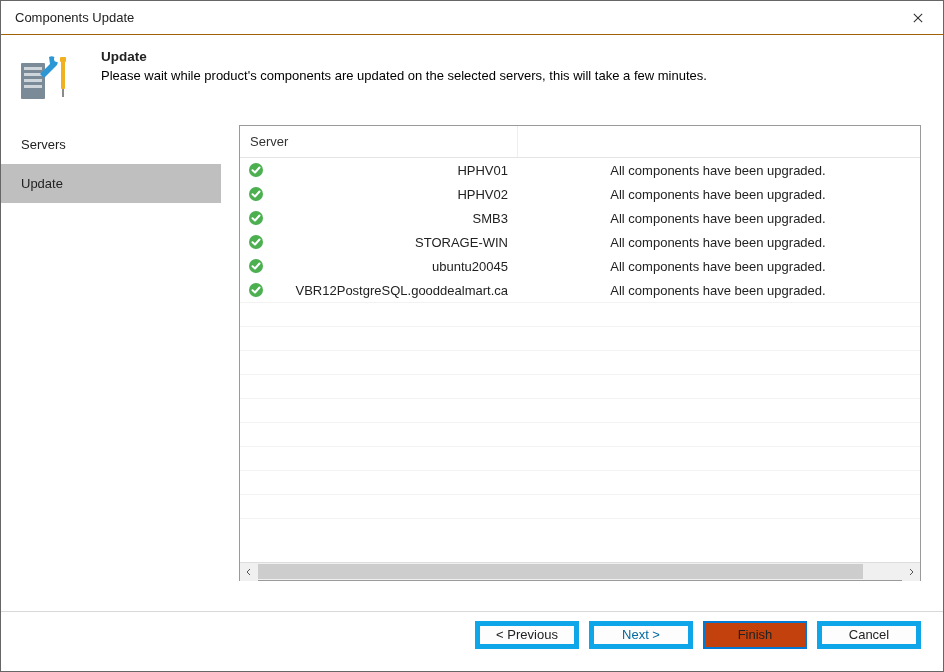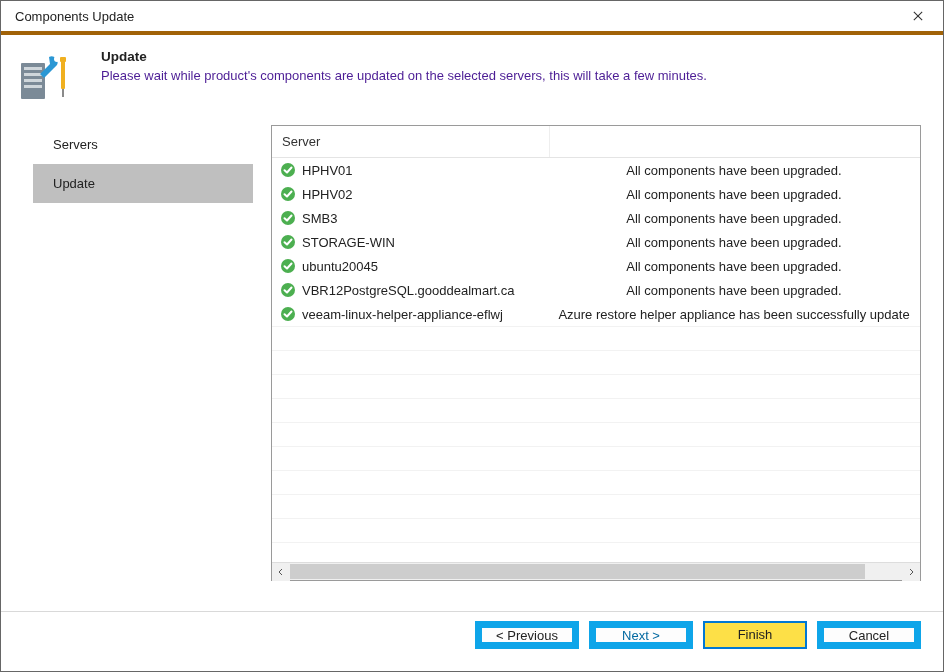--- a/index.html
+++ b/index.html
@@ -14,21 +14,21 @@
     overflow: hidden;
     border: 1px solid #666;
   }
   
   .titlebar {
     display: flex;
     align-items: center;
     justify-content: space-between;
     height: 34px;
     padding: 0 14px 0 14px;
-    border-bottom: 4px solid #a16207;
+    border-bottom: 1px solid #a16207;
   }
   .titlebar-close {
     width: 22px; height: 22px;
     display: flex; align-items: center; justify-content: center;
     font-size: 16px;
     cursor: default;
     background: none; border: none;
   }
 
   
@@ -38,27 +38,26 @@
     padding: 12px 18px 16px 18px;
     gap: 16px;
   }
   .header-icon {
     width: 56px; height: 56px;
     flex: 0 0 56px;
     display: flex; align-items: center; justify-content: center;
   }
   .header-text { padding-top: 2px; padding-left: 10px;}
   .header-heading { font-weight: 700; font-size: 13.5px; margin: 0 0 4px 0; }
-  .header-desc { font-size: 13px; color: #4c1d95; }
+  .header-desc { font-size: 13px; color: #000000; }
 
   
   .main {
     display: flex;
     height: 492px;
-    margin-left: 32px;
   }
   .sidebar {
     width: 220px;
     flex: 0 0 220px;
     border-right: 0;
     padding-top: 6px;
   }
   .sidebar-item {
     padding: 12px 20px;
     font-size: 13px;
@@ -104,21 +103,21 @@
     display: flex;
     align-items: center;
     height: 24px;
   }
   .grid-row .cell {
     padding: 2px 10px 2px 8px;
     font-size: 13px;
     white-space: nowrap;
     overflow: hidden;
   }
-  .cell.server { width: 278px; flex: 0 0 278px; display: flex; align-items: center; gap: 6px; }
+  .cell.server { width: 278px; flex: 0 0 278px; display: flex; align-items: center; gap: 6px; justify-content: space-between; }
   .cell.status { flex: 1; text-align: center; }
   .status-icon {
     width: 16px; height: 16px; flex: 0 0 16px;
     display: inline-flex; align-items: center; justify-content: center;
   }
   
   .grid-row.filler { border-top: 1px solid #f2f2f2; }
   .grid-row.filler:first-of-type { border-top: none; }
 
   
@@ -151,30 +150,30 @@
 
   
   .footer {
     height: 46px;
     border-top: 1px solid #d9d9d9;
     display: flex; align-items: center; justify-content: flex-end;
     padding: 0 22px; gap: 10px;
   }
   .btn {
     min-width: 104px; height: 28px;
-    border: 7px solid #0ea5e9;
+    border: 5px solid #0ea5e9;
     background: #fdfdfd;
     font-size: 13px;
     font-family: inherit;
     color: #222;
     cursor: default;
     padding: 0 12px;
   }
   .btn.disabled { color: #0369a1; }
-  .btn.primary { border: 2px solid #0078d4; background: #fde047; }
+  .btn.primary { border: 2px solid #0078d4; background: #c2410c; }
 </style>
 </head>
 <body>
 
 <div class="titlebar">
   <span>Components Update</span>
   <button class="titlebar-close" aria-label="Close">
     <svg width="12" height="12" viewBox="0 0 12 12">
       <path d="M1 1 L11 11 M11 1 L1 11" stroke="#333" stroke-width="1.3" fill="none"></path>
     </svg>
@@ -283,31 +282,20 @@
             <div class="grid-row">
               <div class="cell server">
                 <span class="status-icon">
                   <svg width="16" height="16" viewBox="0 0 16 16">
                     <use href="#check-circle"></use>
                   </svg>
                 </span>
                 <span>VBR12PostgreSQL.gooddealmart.ca</span>
               </div>
               <div class="cell status">All components have been upgraded.</div>
-            </div>
-            <div class="grid-row">
-              <div class="cell server">
-                <span class="status-icon">
-                  <svg width="16" height="16" viewBox="0 0 16 16">
-                    <use href="#check-circle"></use>
-                  </svg>
-                </span>
-                <span>veeam-linux-helper-appliance-eflwj</span>
-              </div>
-              <div class="cell status">Azure restore helper appliance has been successfully update</div>
             </div>
             <div class="grid-row filler">
               <div class="cell server"></div>
               <div class="cell status"></div>
             </div>
             <div class="grid-row filler">
               <div class="cell server"></div>
               <div class="cell status"></div>
             </div>
             <div class="grid-row filler">

